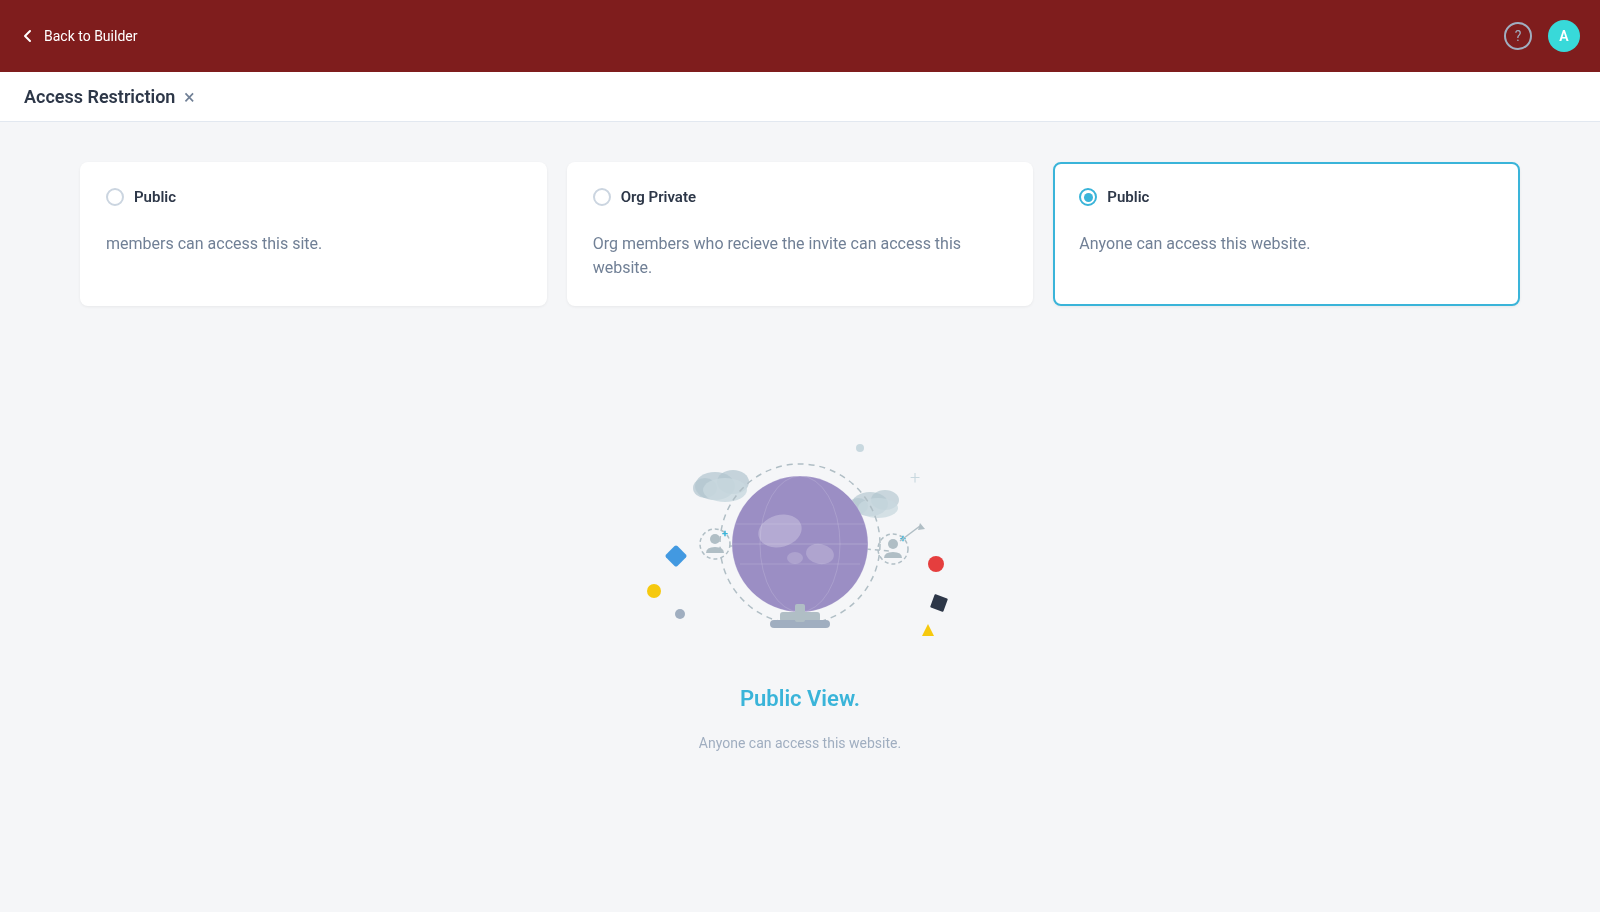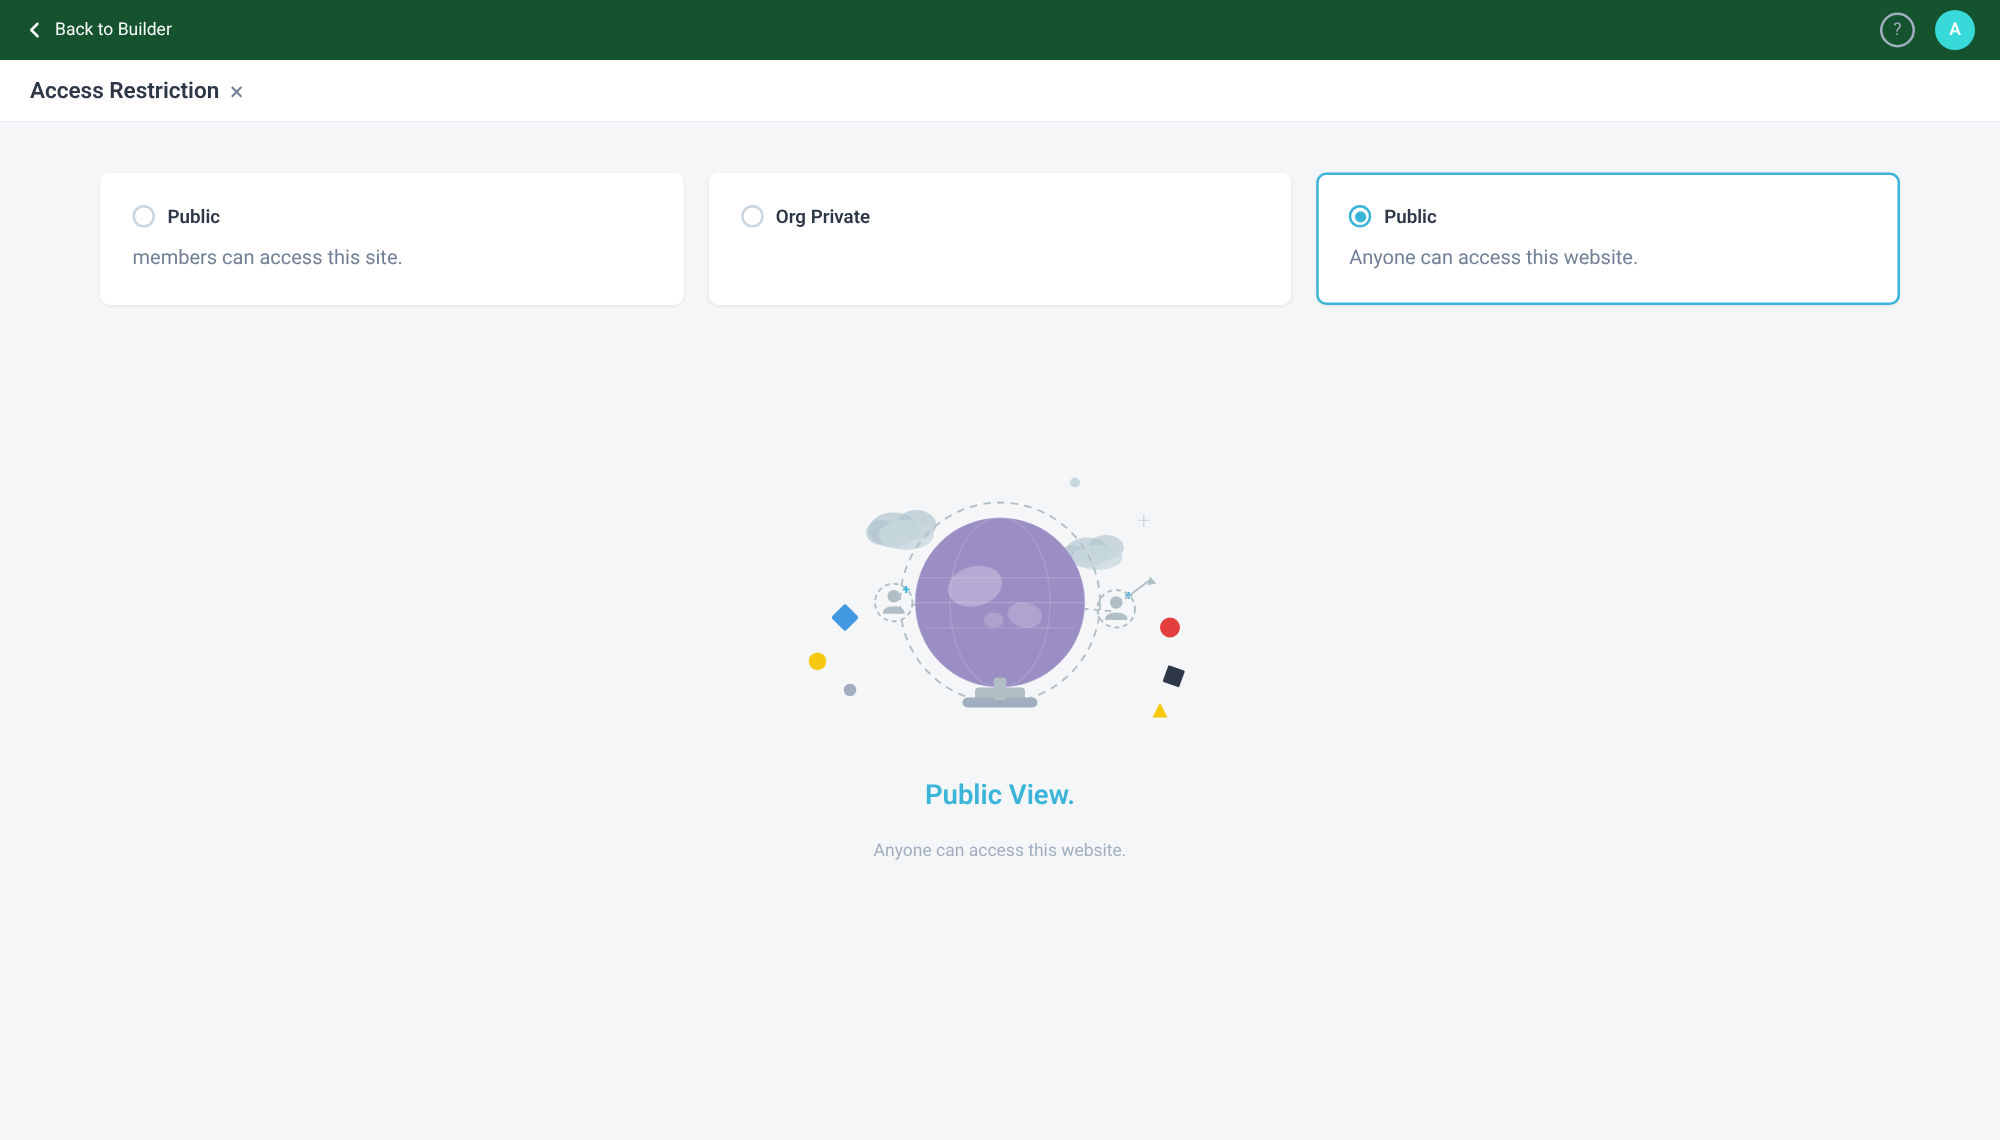--- a/index.html
+++ b/index.html
@@ -1,21 +1,21 @@
 <!DOCTYPE html>
 <html><head>
   <meta charset="utf-8">
   <style>
     * { box-sizing: border-box; margin: 0; padding: 0; }
     body { font-family: -apple-system, BlinkMacSystemFont, 'Segoe UI', Roboto, sans-serif; background: #f5f6f8; }
 
     
     .topbar {
-      background: #14532d;
-      height: 48px;
+      background: #7f1d1d;
+      height: 72px;
       display: flex;
       align-items: center;
       justify-content: space-between;
       padding: 0 20px;
     }
     .topbar-left {
       display: flex;
       align-items: center;
       gap: 8px;
       color: #fff;
@@ -103,21 +103,21 @@
       position: relative;
       overflow: hidden;
     }
     .card.selected {
       border: 2px solid #3ab4d9;
     }
     .card-radio-row {
       display: flex;
       align-items: center;
       gap: 10px;
-      margin-bottom: 12px;
+      margin-bottom: 26px;
     }
     .radio-outer {
       width: 18px;
       height: 18px;
       border-radius: 50%;
       border: 2px solid #cbd5e0;
       display: flex;
       align-items: center;
       justify-content: center;
       flex-shrink: 0;
@@ -201,20 +201,21 @@
         <span class="card-title">Public</span>
       </div>
       <p class="card-desc">members can access this site.</p>
     </div>
 
     <div class="card">
       <div class="card-radio-row">
         <div class="radio-outer"></div>
         <span class="card-title">Org Private</span>
       </div>
+      <p class="card-desc">Org members who recieve the invite can access this website.</p>
     </div>
 
     <div class="card selected">
       <div class="card-radio-row">
         <div class="radio-outer checked">
           <div class="radio-inner"></div>
         </div>
         <span class="card-title">Public</span>
       </div>
       <p class="card-desc">Anyone can access this website.</p>

